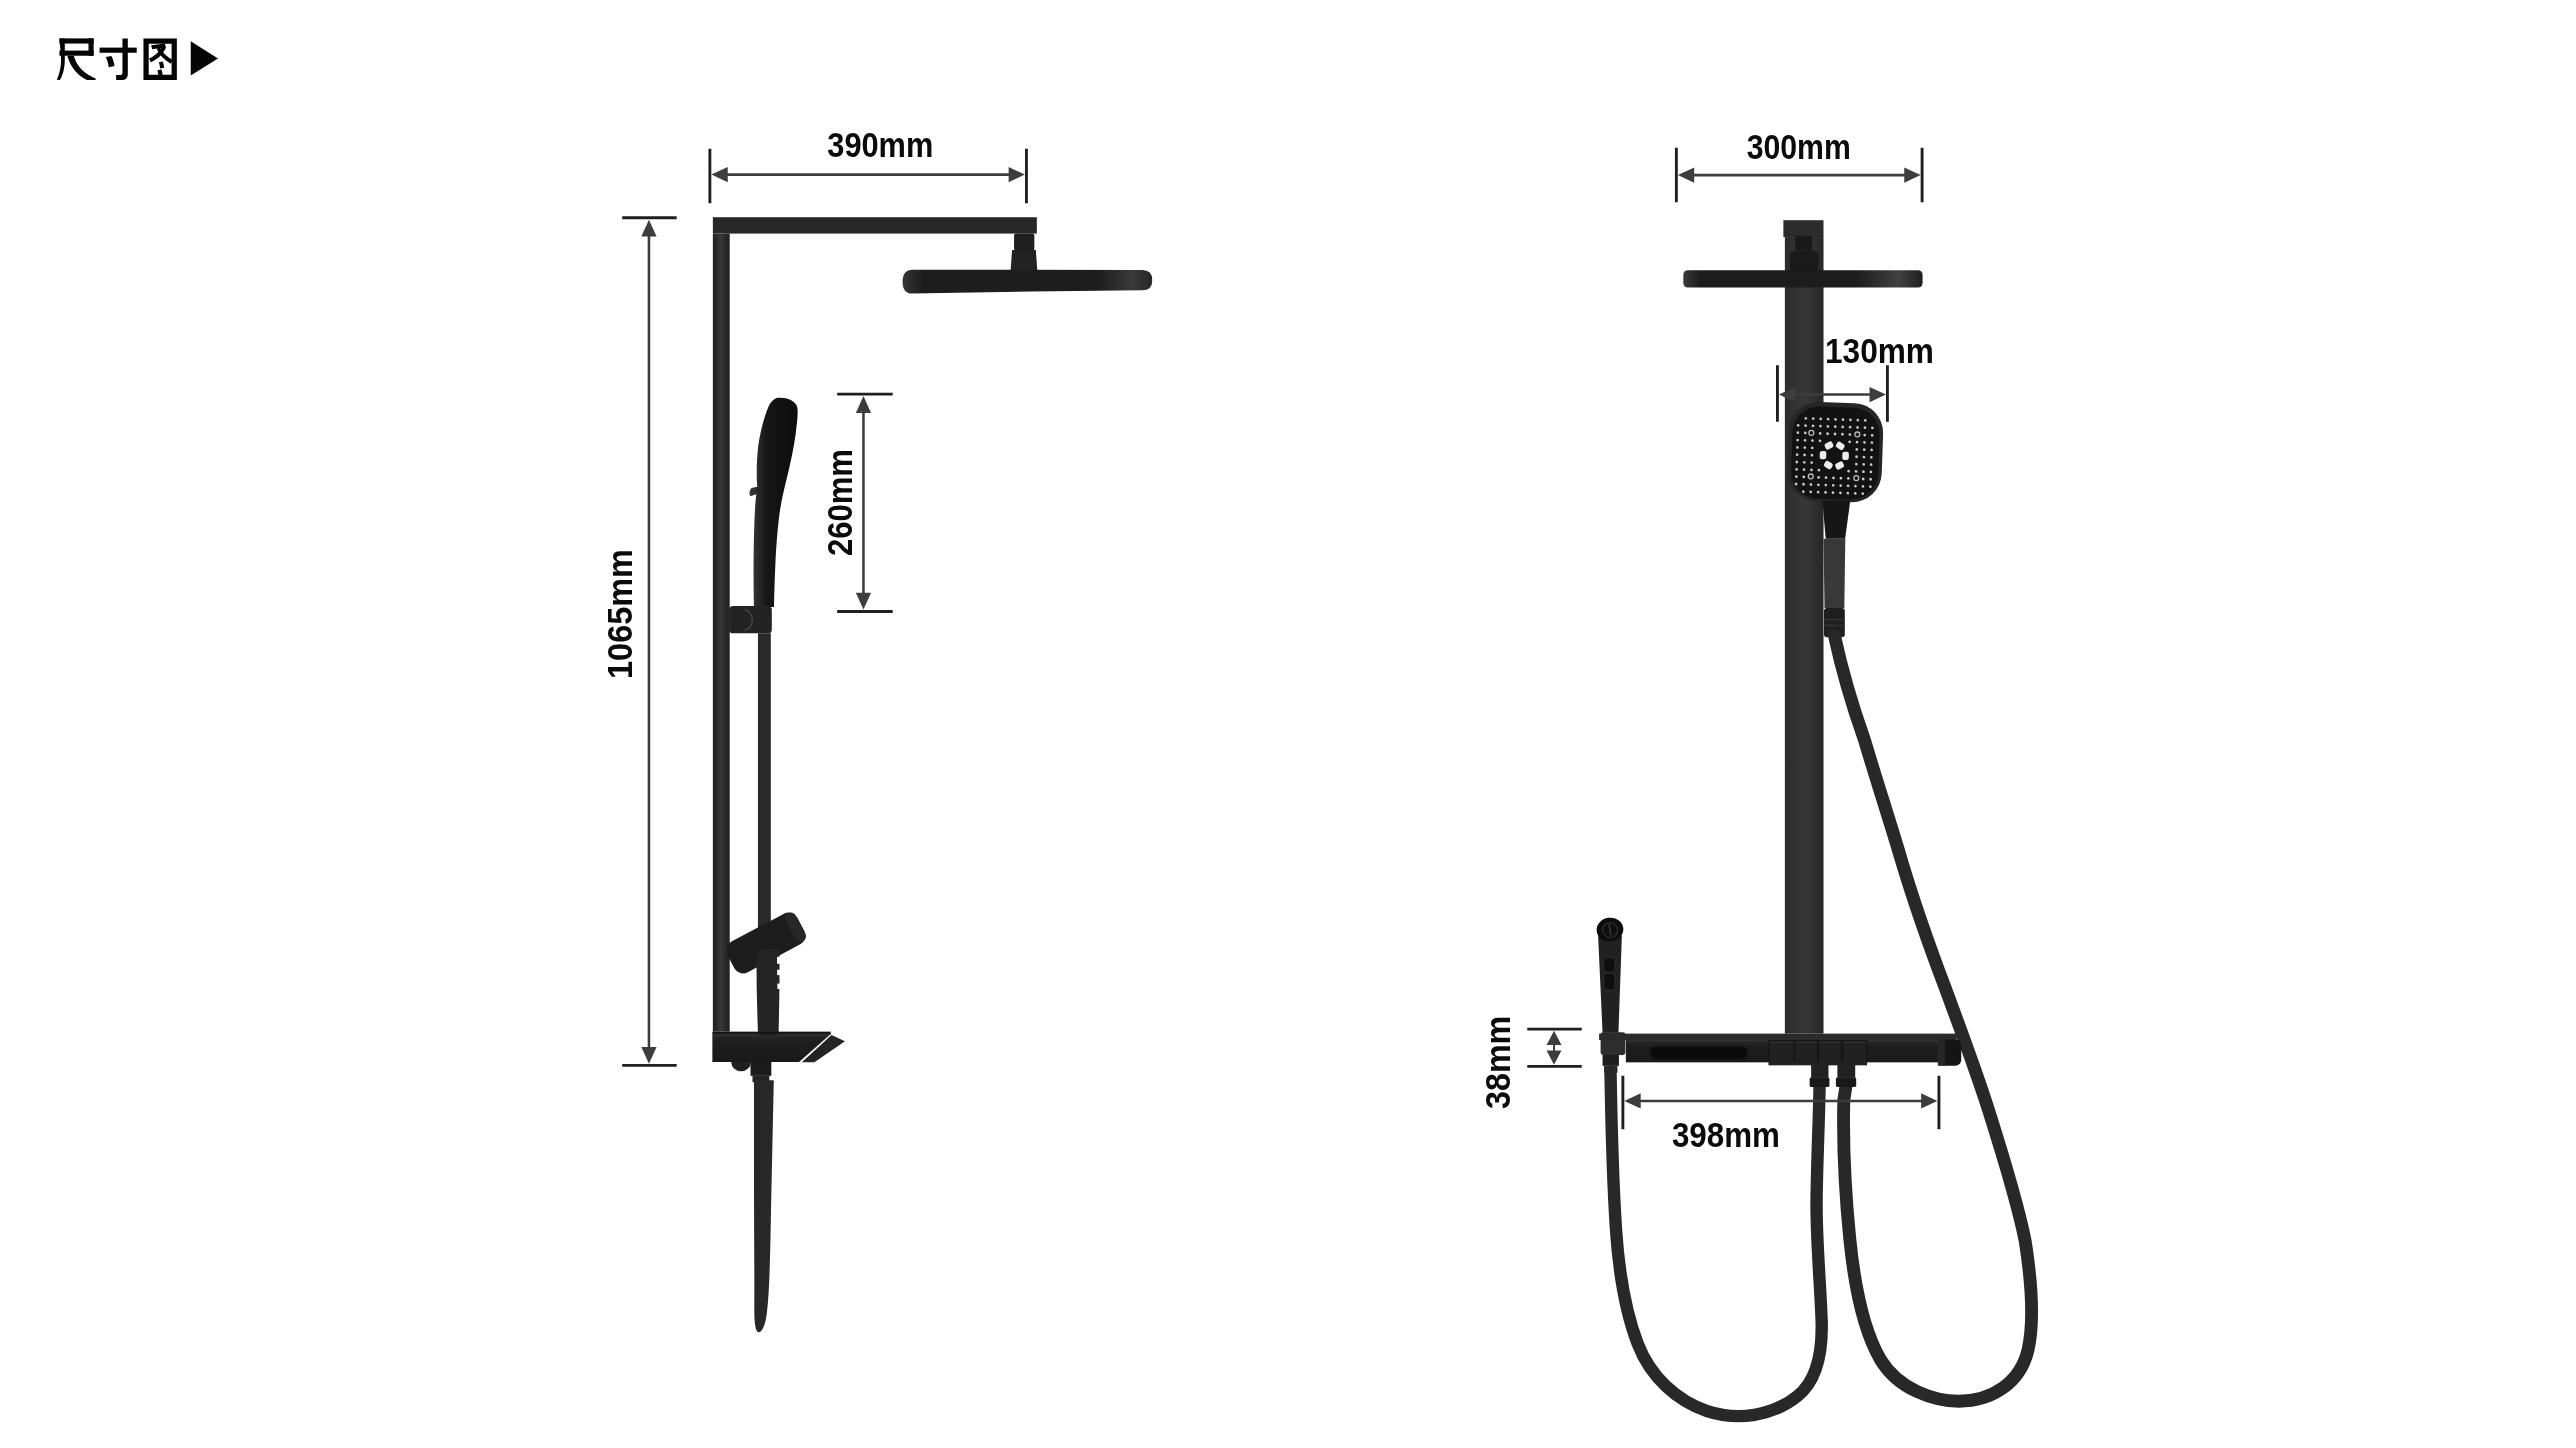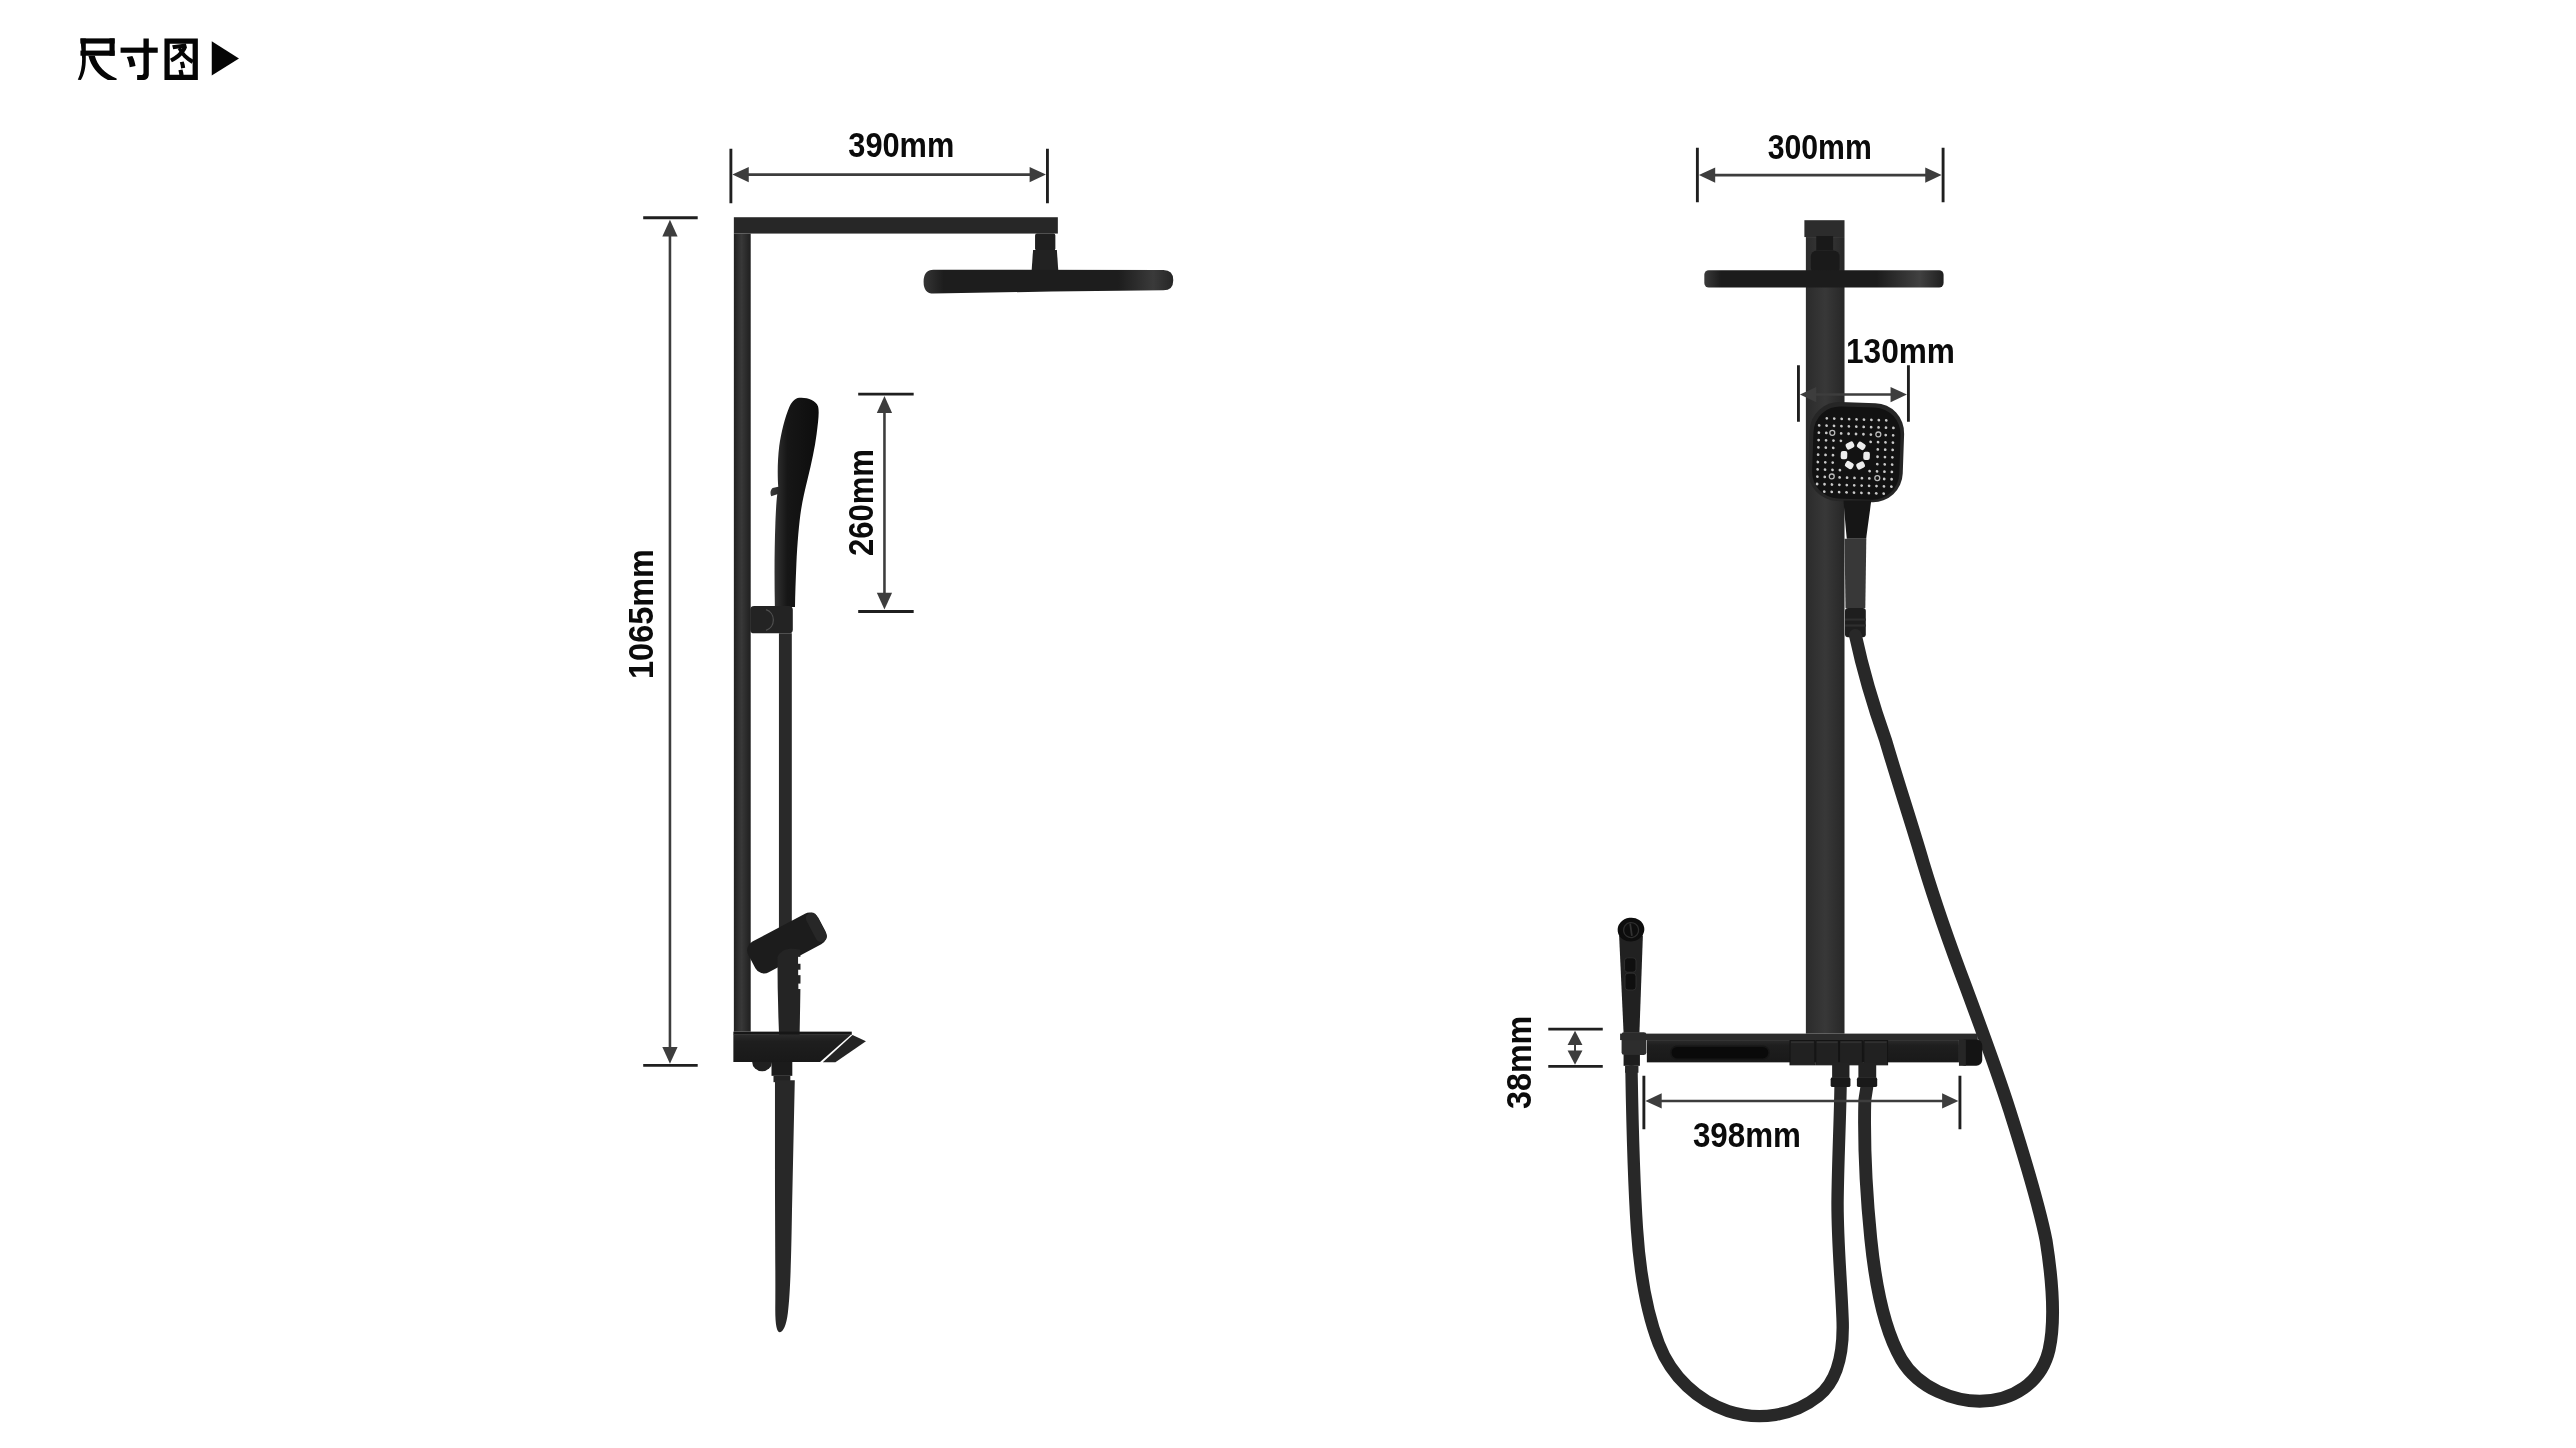--- a/index.html
+++ b/index.html
@@ -1,16 +1,16 @@
 <!DOCTYPE html>
 <html><head>
 <meta charset="utf-8">
 <style>
   html,body{margin:0;padding:0;background:#fff;}
-  .wrap{width:2320px;height:1449px;position:relative;background:#fff;overflow:hidden;filter:grayscale(1);padding-left:21px;}
+  .wrap{width:2320px;height:1449px;position:relative;background:#fff;overflow:hidden;filter:grayscale(1);}
   text{font-family:"Liberation Sans",sans-serif;font-weight:bold;fill:#0b0b0b;}
   *{-webkit-font-smoothing:antialiased;}
 </style>
 </head>
 <body>
 <div class="wrap">
 <svg width="2576" height="1449" viewBox="0 0 2600 1462">
 <defs>
   <linearGradient id="barV" x1="0" y1="0" x2="1" y2="0">
     <stop offset="0" stop-color="#1f1f1f"></stop>

